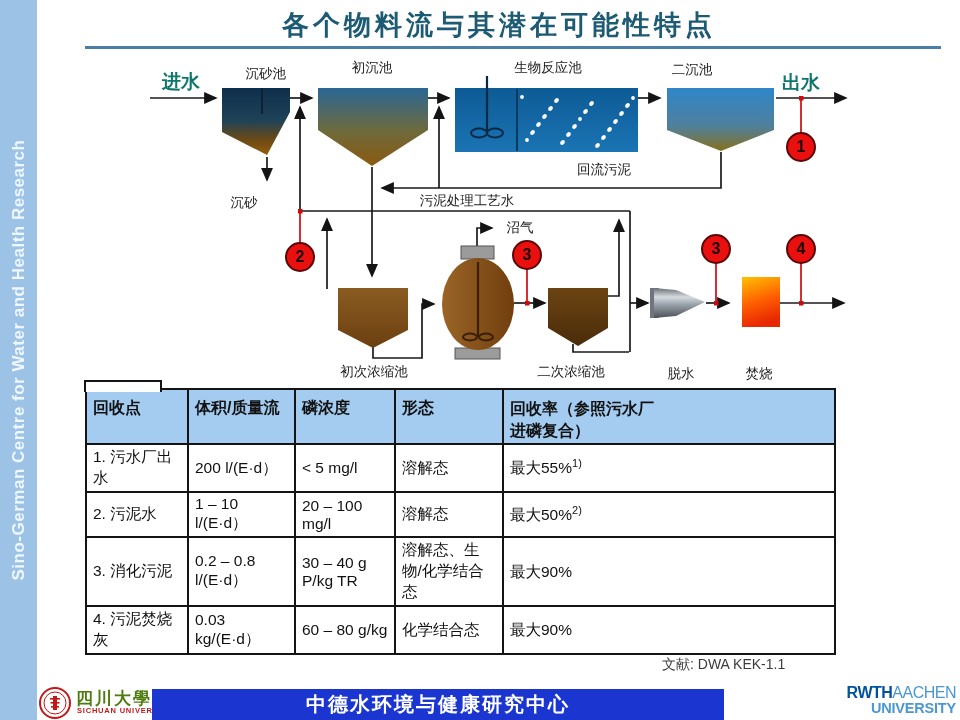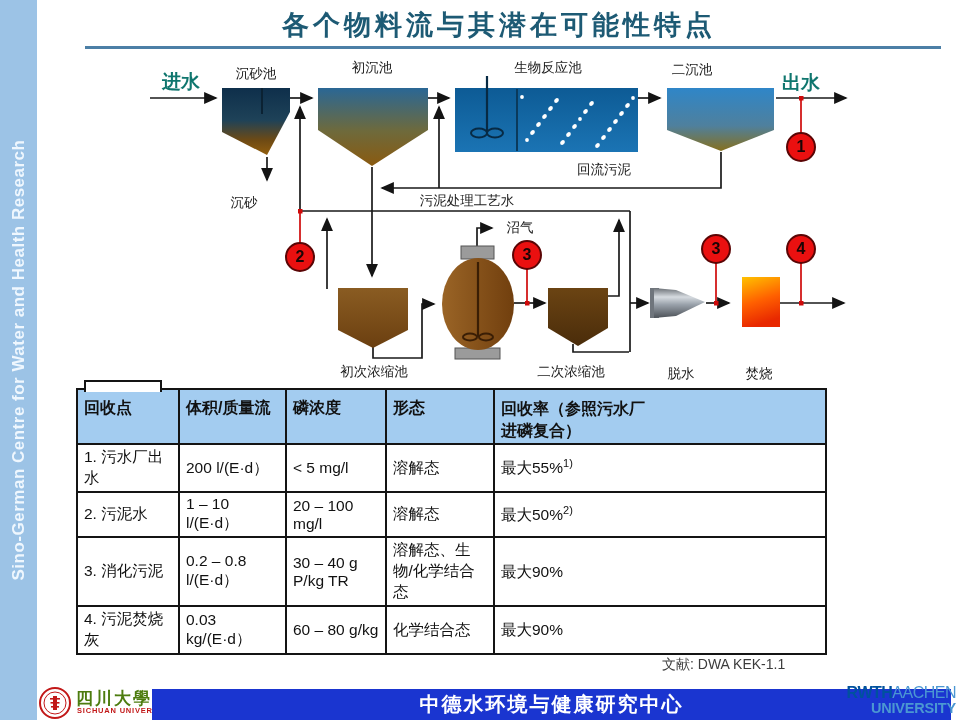--- a/index.html
+++ b/index.html
@@ -15,34 +15,34 @@
     font-weight:bold;color:#1D5A74;letter-spacing:4px;}
   .title-rule{position:absolute;left:85px;top:46px;width:856px;height:3px;background:#4C7FA6;}
   
   .dlabel{position:absolute;font-size:13.5px;color:#1a1a1a;text-align:center;white-space:nowrap;}
   .dlabel-big{position:absolute;font-size:19px;font-weight:bold;color:#0f766e;white-space:nowrap;}
   
   .spc{position:absolute;width:26px;height:26px;border-radius:50%;background:#EA1010;
     border:2px solid #5a0505;display:flex;align-items:center;justify-content:center;
     font-size:16px;font-weight:bold;color:#1a0505;z-index:6;}
   
-  .ptable{position:absolute;left:76px;top:388px;border-collapse:collapse;table-layout:fixed;z-index:4;}
+  .ptable{position:absolute;left:85px;top:388px;border-collapse:collapse;table-layout:fixed;z-index:4;}
   .ptable th,.ptable td{border:2px solid #141414;padding:2px 6px;text-align:left;}
   .ptable th{background:#A3CCF0;font-size:16px;font-weight:bold;vertical-align:top;padding-top:8px;}
   .ptable td{font-size:15.5px;vertical-align:middle;background:#ffffff;}
   .hdr-wrap{display:inline-block;max-width:152px;line-height:1.35;}
   .rowh1{height:50px;} .rowh2{height:38px;} .rowh3{height:30px;} .rowh4{height:50px;} .rowh5{height:39px;}
   sup{font-size:11px;}
   .notch{position:absolute;left:84px;top:380px;width:74px;height:10px;background:#fff;
     border-top:2px solid #141414;border-left:2px solid #141414;border-right:2px solid #141414;z-index:5;}
   
   .fn{position:absolute;font-size:15.5px;color:#1a1a1a;}
   .ref{position:absolute;left:662px;top:656px;font-size:14px;color:#3c3c3c;}
   
-  .footer-bar{position:absolute;left:152px;top:689px;width:799px;height:31px;background:#1A35D0;
+  .footer-bar{position:absolute;left:152px;top:689px;width:572px;height:31px;background:#1A35D0;
     display:flex;align-items:center;justify-content:center;z-index:2;}
   .footer-bar span{color:#fff;font-size:20px;font-weight:bold;letter-spacing:2px;}
   .scu{position:absolute;left:38px;top:686px;z-index:3;}
   .scu-name{position:absolute;left:76px;top:687px;font-size:17px;font-weight:bold;color:#4d7c0f;
     letter-spacing:2px;white-space:nowrap;}
   .scu-sub{position:absolute;left:77px;top:706px;font-size:7.5px;font-weight:bold;color:#C21818;
     letter-spacing:.8px;white-space:nowrap;}
   .rwth{position:absolute;left:836px;top:685px;width:120px;text-align:right;line-height:1.0;z-index:3;}
   .rwth-l1{font-size:16px;letter-spacing:-.5px;white-space:nowrap;}
   .rwth-dark{color:#00519E;font-weight:bold;}
@@ -212,21 +212,21 @@
     <g fill="#cf0a0a">
       <rect x="799" y="96" width="4.5" height="4.5"></rect>
       <rect x="298" y="209" width="4.5" height="4.5"></rect>
       <rect x="525" y="301" width="4.5" height="4.5"></rect>
       <rect x="714" y="301" width="4.5" height="4.5"></rect>
       <rect x="799" y="301" width="4.5" height="4.5"></rect>
     </g>
   </svg>
 
   <div class="dlabel-big" style="left:162px;top:69px;">进水</div>
-  <div class="dlabel" style="left:226px;top:65px;width:60px;">沉砂池</div>
+  <div class="dlabel" style="left:226px;top:65px;width:60px;text-align:right;">沉砂池</div>
   <div class="dlabel" style="left:341px;top:59px;width:62px;">初沉池</div>
   <div class="dlabel" style="left:505px;top:59px;width:86px;">生物反应池</div>
   <div class="dlabel" style="left:660px;top:61px;width:64px;">二沉池</div>
   <div class="dlabel-big" style="left:782px;top:70px;">出水</div>
   <div class="dlabel" style="left:219px;top:194px;width:50px;">沉砂</div>
   <div class="dlabel" style="left:558px;top:161px;width:68px;margin-left:12px;">回流污泥</div>
   <div class="dlabel" style="left:410px;top:192px;width:114px;">污泥处理工艺水</div>
   <div class="dlabel" style="left:500px;top:219px;width:40px;">沼气</div>
   <div class="dlabel" style="left:334px;top:363px;width:80px;">初次浓缩池</div>
   <div class="dlabel" style="left:450px;top:363px;width:56px;margin-top:24px;">消化池</div>

